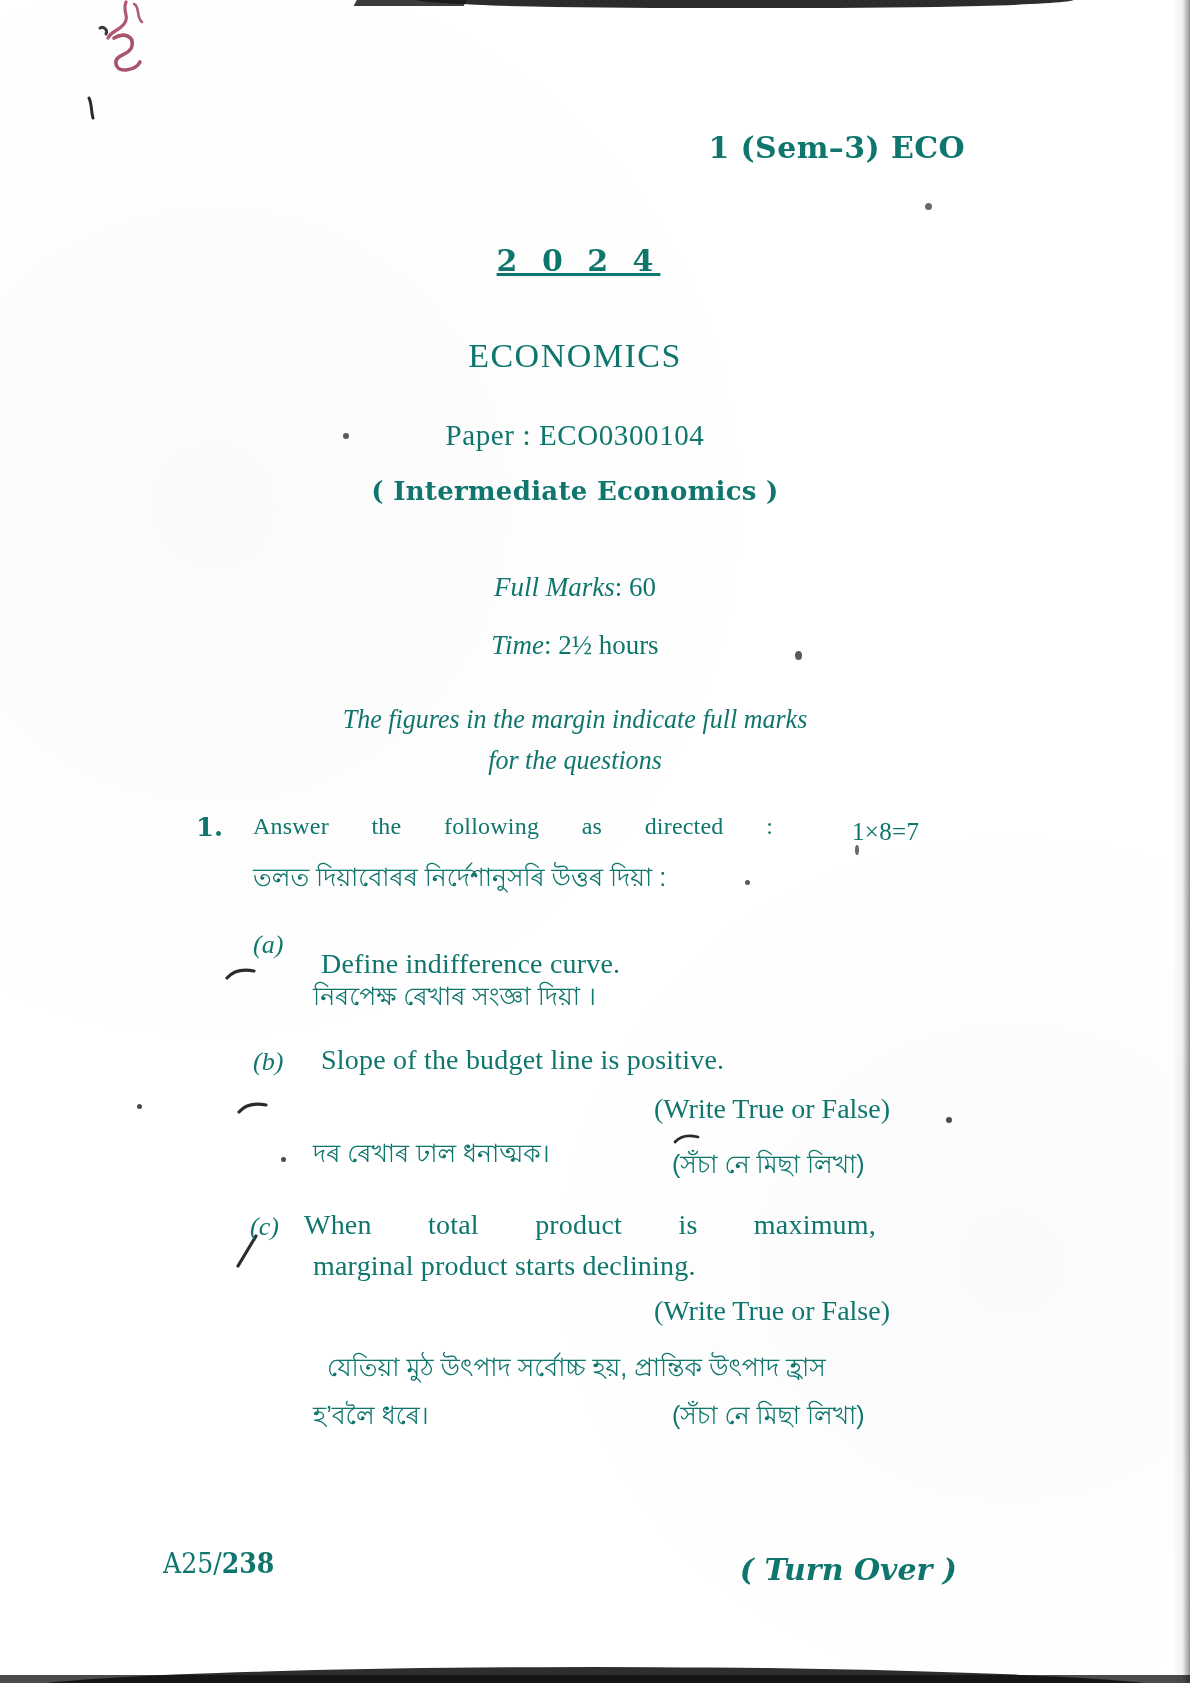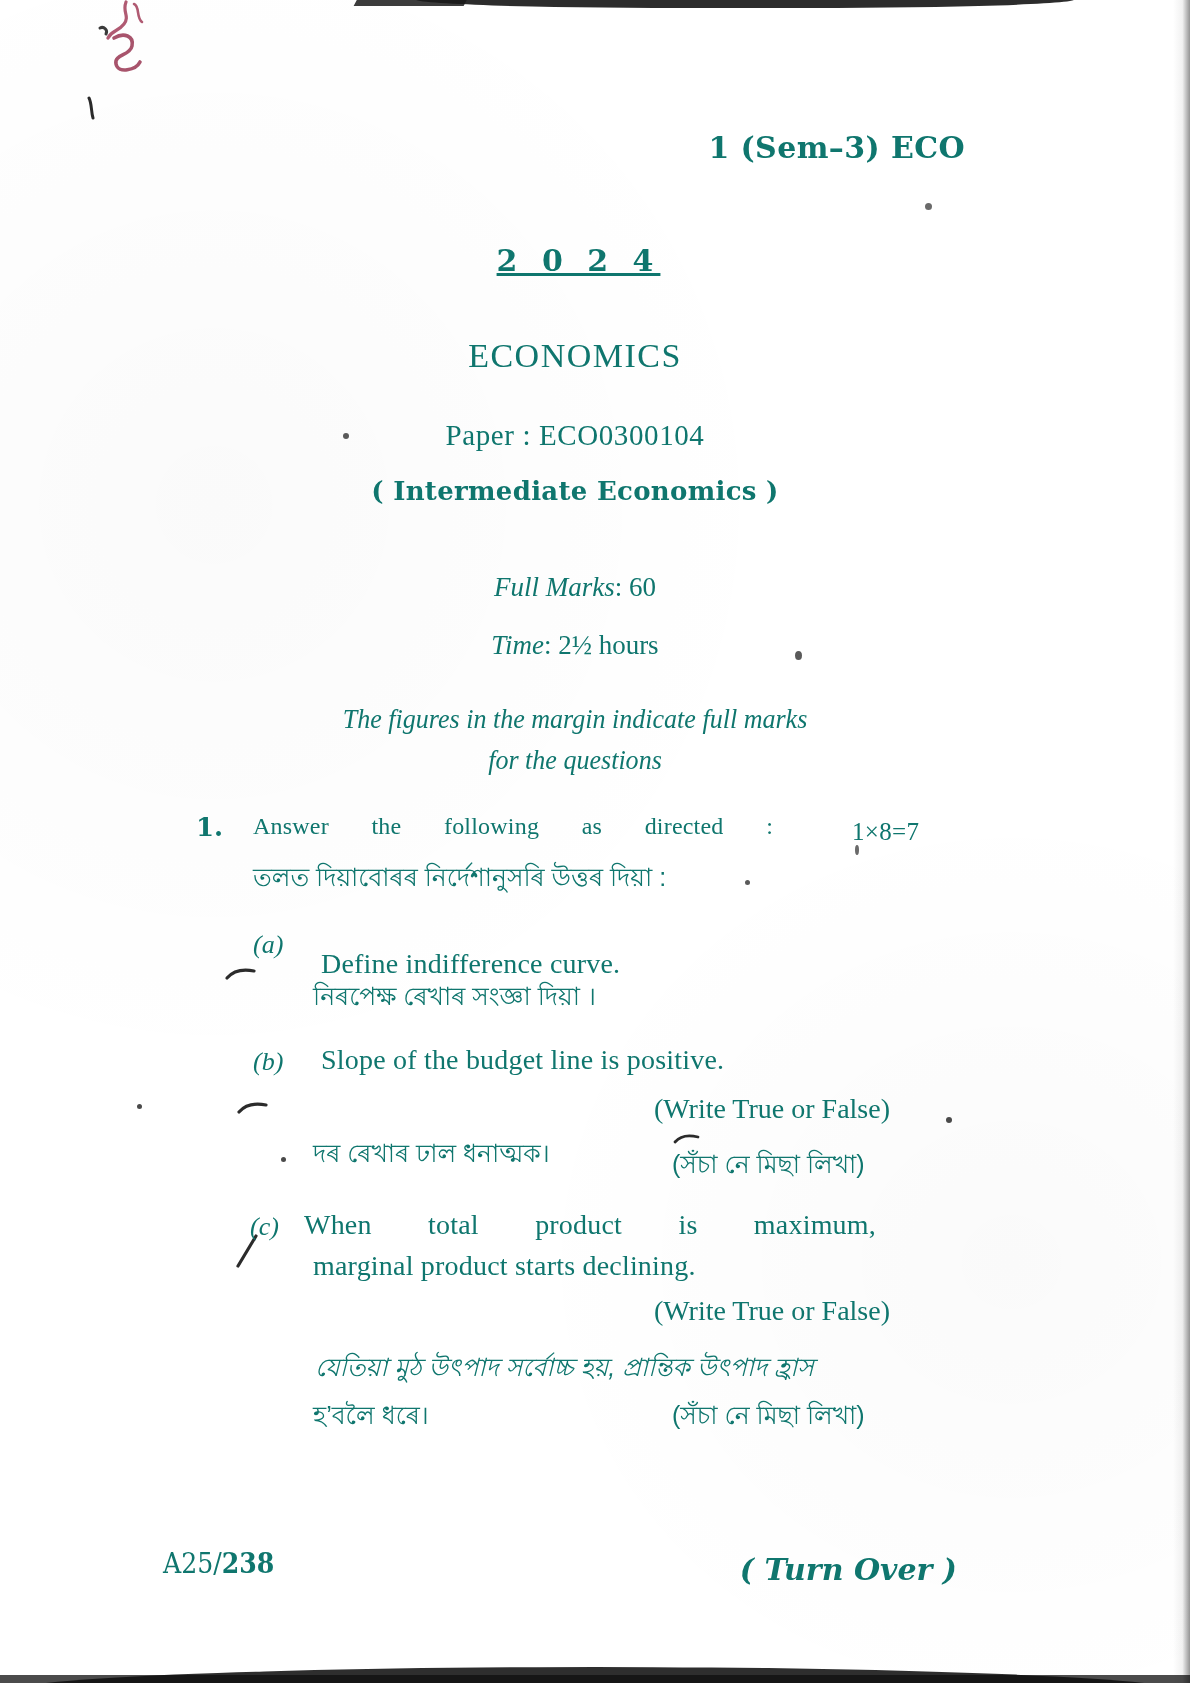--- a/index.html
+++ b/index.html
@@ -326,21 +326,21 @@
   <div class="item-label" style="left:253px; top:1047px;">(b)</div>
   <div class="item-en" style="left:321px; top:1044px;">Slope of the budget line is positive.</div>
   <div class="tf-en" style="left:400px; top:1093px; width:490px;">(Write True or False)</div>
   <div class="item-as" style="left:313px; top:1102px;margin-top:32px;">দৰ ৰেখাৰ ঢাল ধনাত্মক।</div>
   <div class="item-as" style="left:672px; top:1145px;">(সঁচা নে মিছা লিখা)</div>
 
   <div class="item-label" style="left:250px; top:1212px;">(c)</div>
   <div class="item-en justify" style="left:304px; top:1209px; width:572px;">When total product is maximum,</div>
   <div class="item-en" style="left:313px; top:1250px;">marginal product starts declining.</div>
   <div class="tf-en" style="left:400px; top:1295px; width:490px;">(Write True or False)</div>
-  <div class="item-as" style="left:315px; top:1348px;font-style:italic;">যেতিয়া মুঠ উৎপাদ সৰ্বোচ্চ হয়, প্ৰান্তিক উৎপাদ হ্ৰাস</div>
+  <div class="item-as" style="left:327px; top:1348px;">যেতিয়া মুঠ উৎপাদ সৰ্বোচ্চ হয়, প্ৰান্তিক উৎপাদ হ্ৰাস</div>
   <div class="item-as" style="left:313px; top:1396px;">হ’বলৈ ধৰে।</div>
   <div class="item-as" style="left:672px; top:1396px;">(সঁচা নে মিছা লিখা)</div>
 
   <div class="footer-left">
     <span>A25/</span><b>238</b>
   </div>
   <div class="footer-right">( Turn Over )</div>
 
 </div>
 

